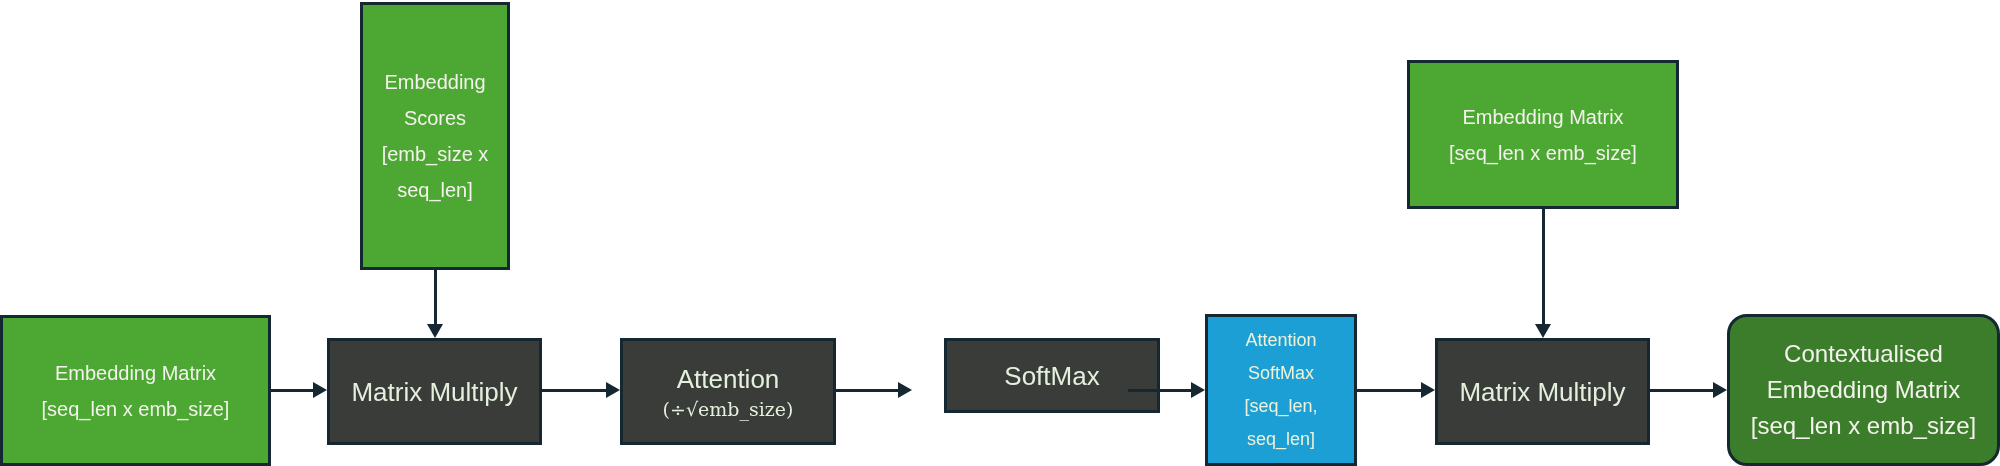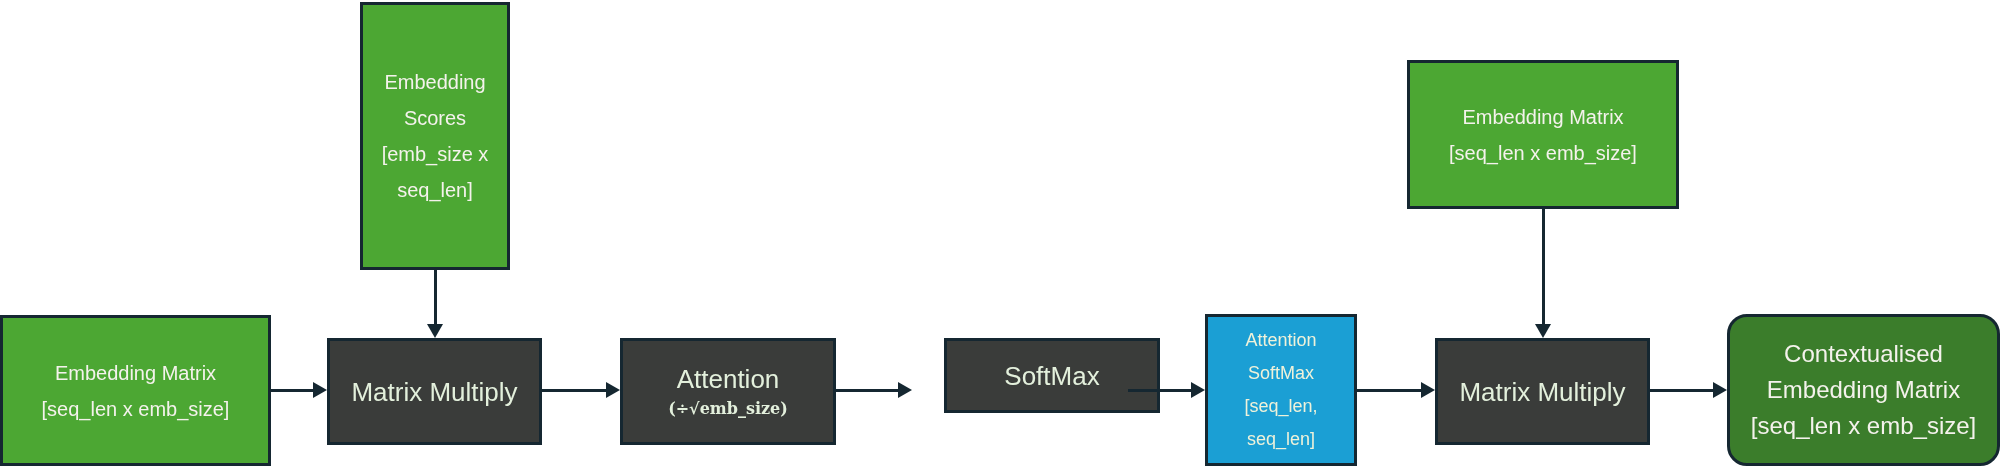--- a/index.html
+++ b/index.html
@@ -47,23 +47,22 @@
     text-align: center;
   }
   .node-blue {
     background: var(--blue, #1B9FD4);
     color: var(--text-on-blue, #EFF2DA);
     font-size: 18px;
     line-height: 33px;
   }
   .sub-line {
     font-family: "DejaVu Serif", serif;
-    font-size: 16px;
+    font-size: 19px;
     line-height: 26px;
-    font-weight: bold;
   }
   
   .pos-left-embedding        { left: 0px;    top: 315px; width: 271px; height: 151px; }
   .pos-top-embedding         { left: 360px;  top: 2px;   width: 150px; height: 268px; }
   .pos-matrix-multiply-1     { left: 327px;  top: 338px; width: 215px; height: 107px; }
   .pos-normalise             { left: 620px;  top: 338px; width: 216px; height: 107px; }
   .pos-softmax               { left: 944px;  top: 338px; width: 216px; height: 75px; }
   .pos-attention-scores      { left: 1205px; top: 314px; width: 152px; height: 152px; }
   .pos-matrix-multiply-2     { left: 1435px; top: 338px; width: 215px; height: 107px; }
   .pos-top-right-embedding   { left: 1407px; top: 60px;  width: 272px; height: 149px; }

